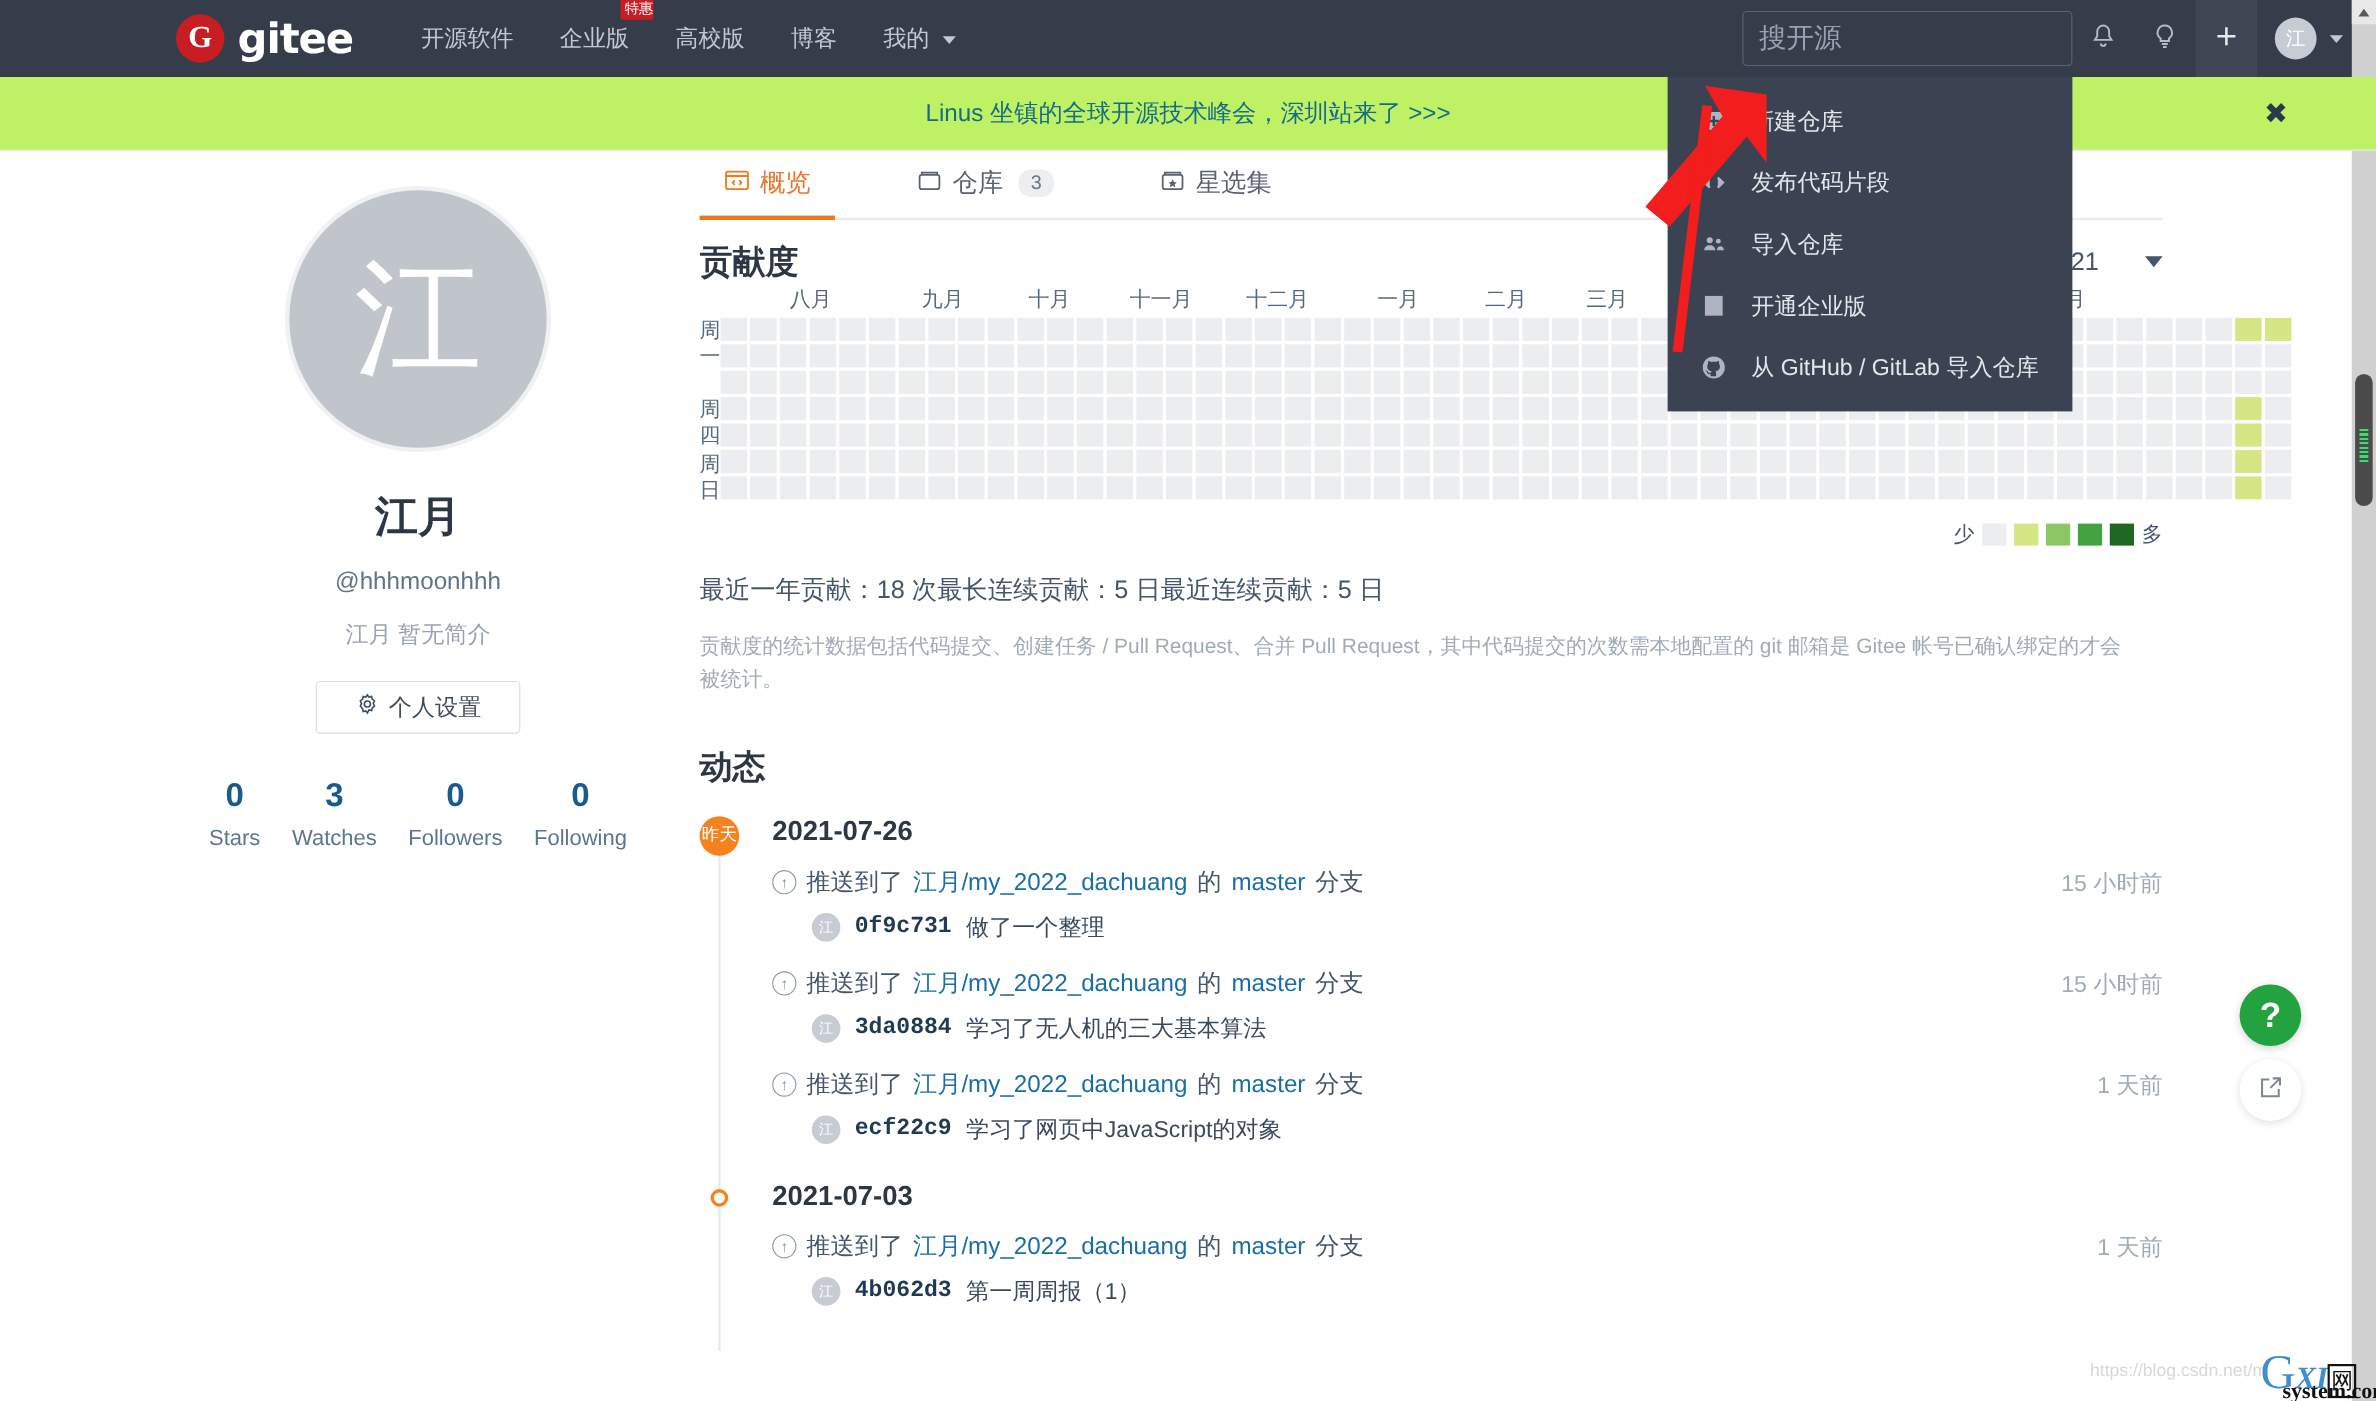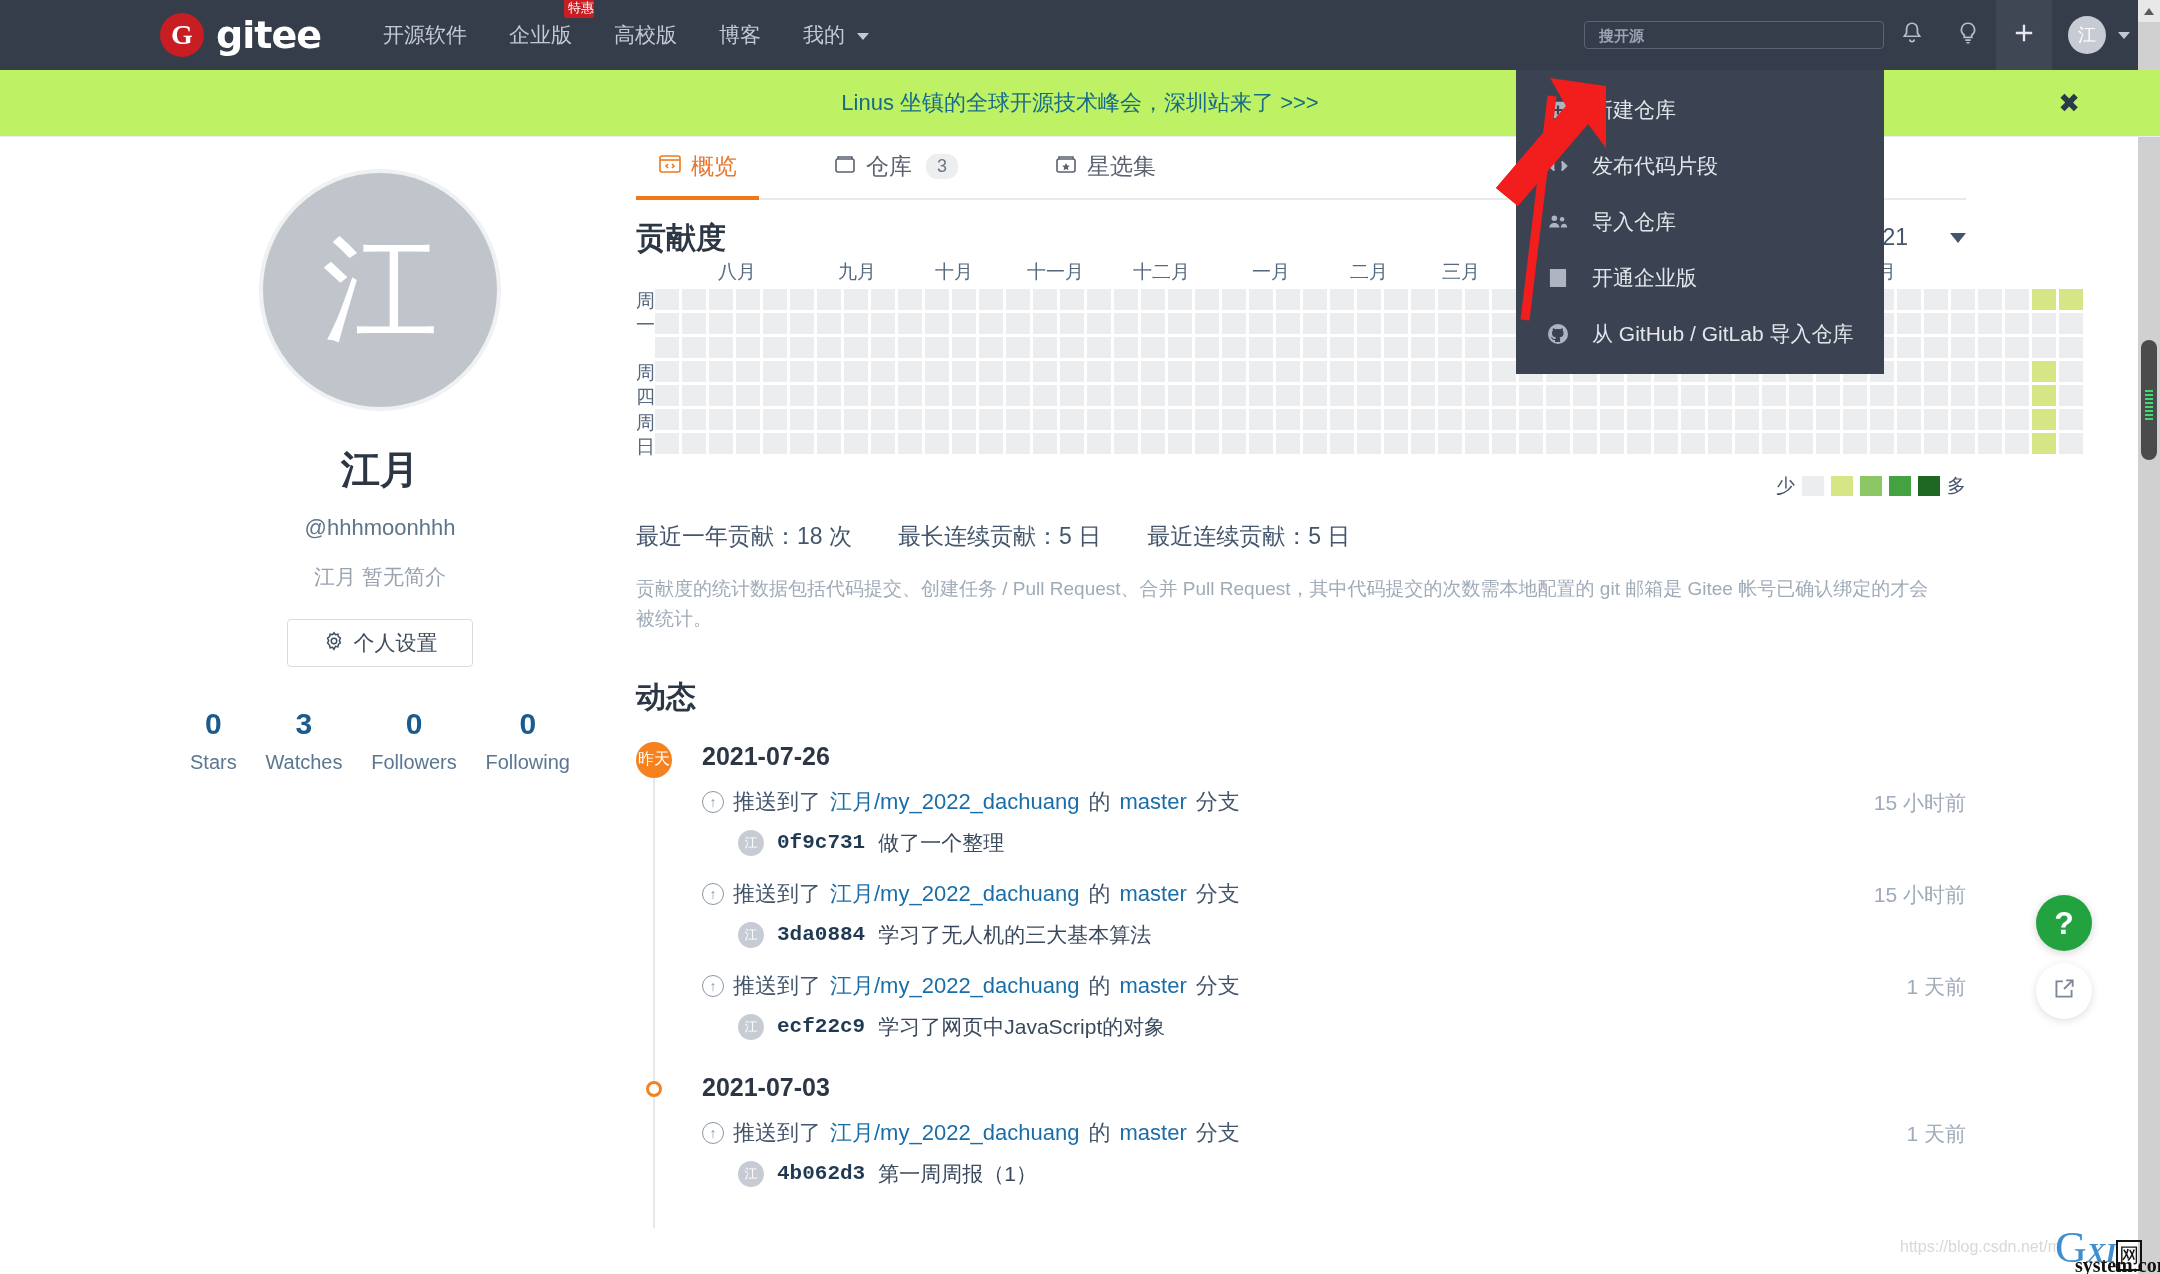--- a/index.html
+++ b/index.html
@@ -41,25 +41,24 @@
   }
   .caret-down {
     display: inline-block; width: 0; height: 0; margin-left: 6px;
     border-left: 6px solid transparent; border-right: 6px solid transparent;
     border-top: 7px solid #c3c8d1; vertical-align: middle;
   }
   .nav-right {
     margin-left: auto; display: flex; align-items: center; height: 70px;
   }
   .search-box {
-    width: 300px; height: 28px; border: 1px solid #5b6375;
+    width: 300px; height: 50px; border: 1px solid #5b6375;
     border-radius: 4px; background: transparent;
-    color: #a7aebb; font-size: 15px; padding: 0 14px;
+    color: #a7aebb; font-size: 25px; padding: 0 14px;
     font-family: "Liberation Sans", sans-serif;
-    font-weight: bold;
   }
   .search-box::placeholder { color: #9aa2b1; }
   .icon-btn {
     width: 56px; height: 70px; display: flex; align-items: center;
     justify-content: center; cursor: pointer;
   }
   .icon-btn svg { stroke: #b6bcc8; fill: none; stroke-width: 1.6; }
   .plus-btn { background: #3f4755; width: 56px; }
   .plus-btn svg { stroke: #e6e9ee; stroke-width: 2; }
   .user-btn {
@@ -216,21 +215,21 @@
   .cal-cell { width: 24px; height: 21px; background: #ebedef; }
   .cal-cell.l1 { background: #d6e685; }
 
   .legend {
     display: flex; align-items: center; justify-content: flex-end;
     gap: 7px; margin-top: 14px; font-size: 19px; color: #44566c;
   }
   .legend-sq { width: 22px; height: 20px; background: #ebedef; }
 
   .contrib-stats {
-    margin-top: 22px; font-size: 23px; color: #44566c; display: flex; gap: 46px;
+    margin-top: 22px; font-size: 23px; color: #44566c; display: flex; 
   }
   .contrib-desc {
     margin-top: 22px; font-size: 19px; color: #a0abb8; line-height: 1.6;
     max-width: 1300px;
   }
 
   
   .activity-title {
     margin-top: 42px; font-size: 30px; font-weight: bold; color: #2c3644;
   }

